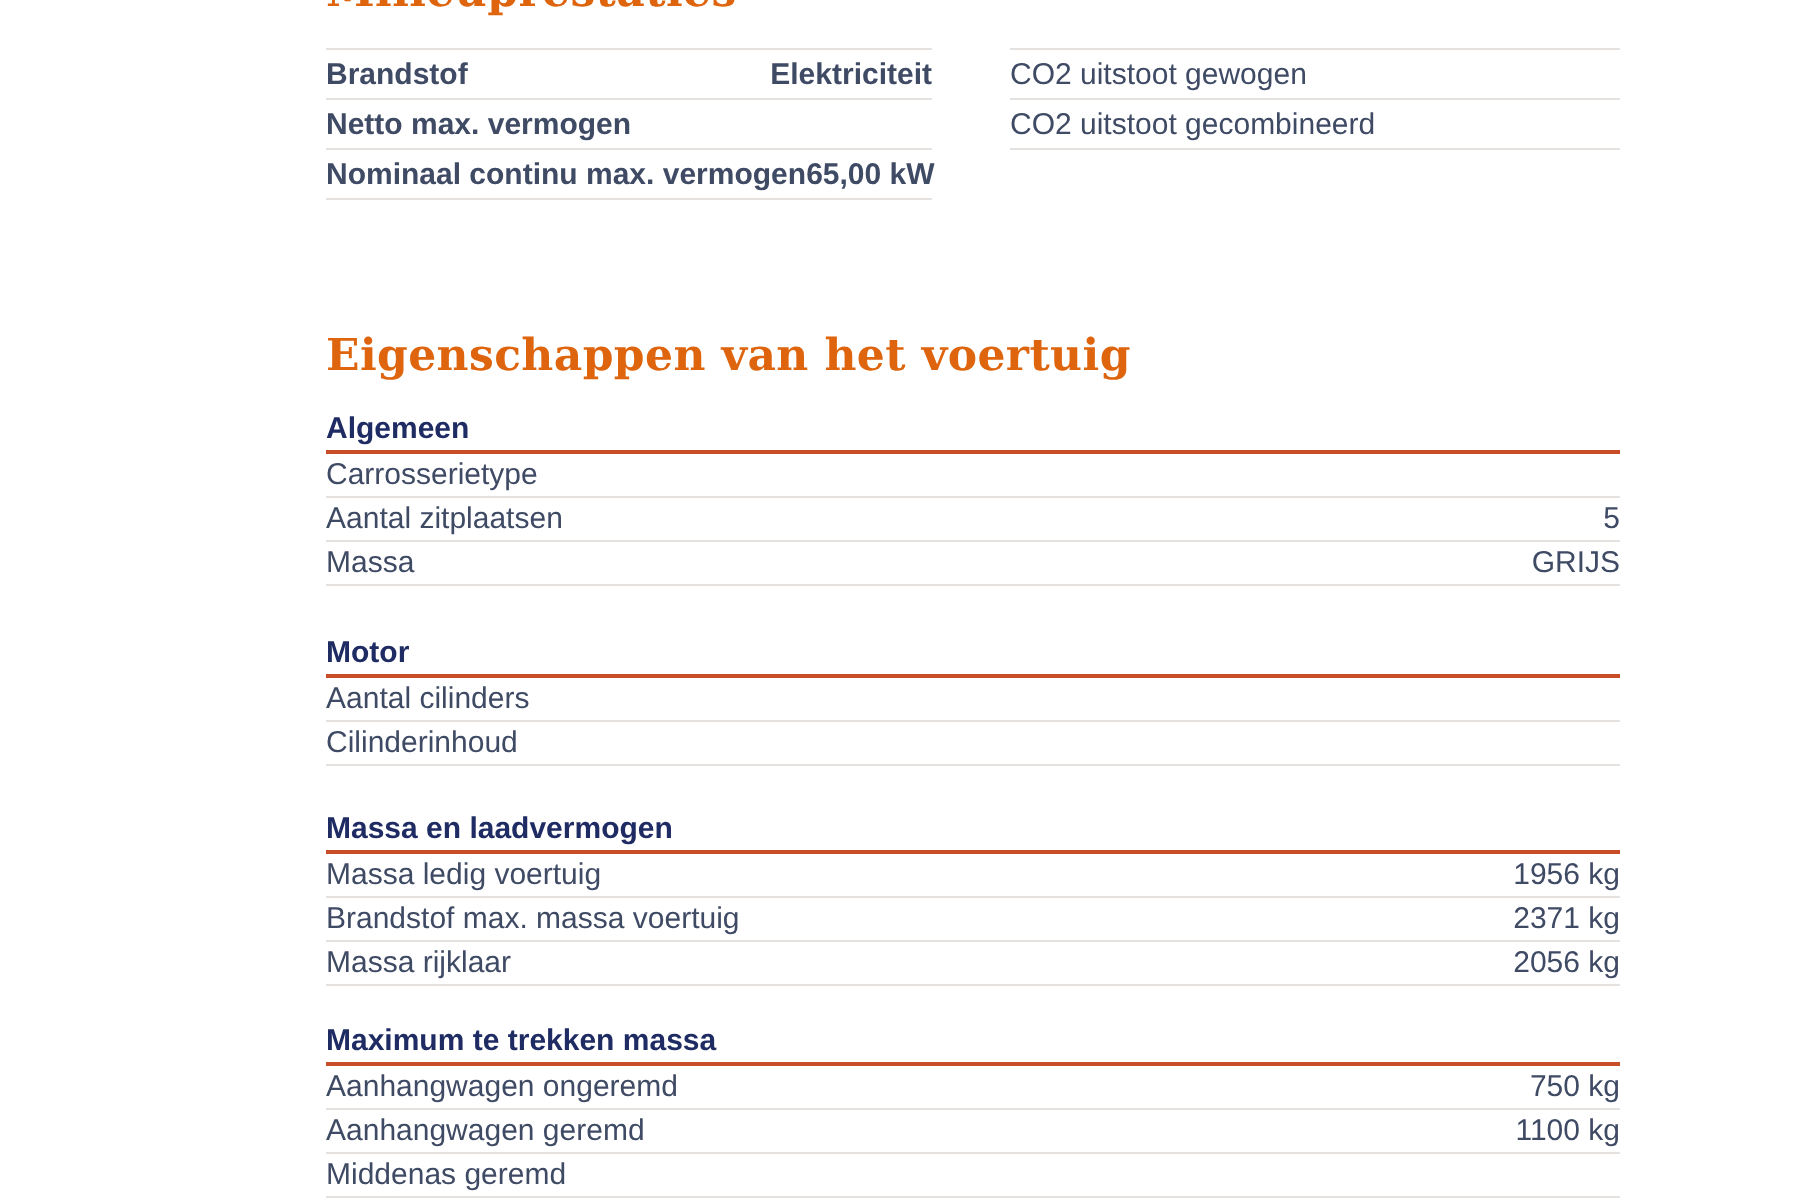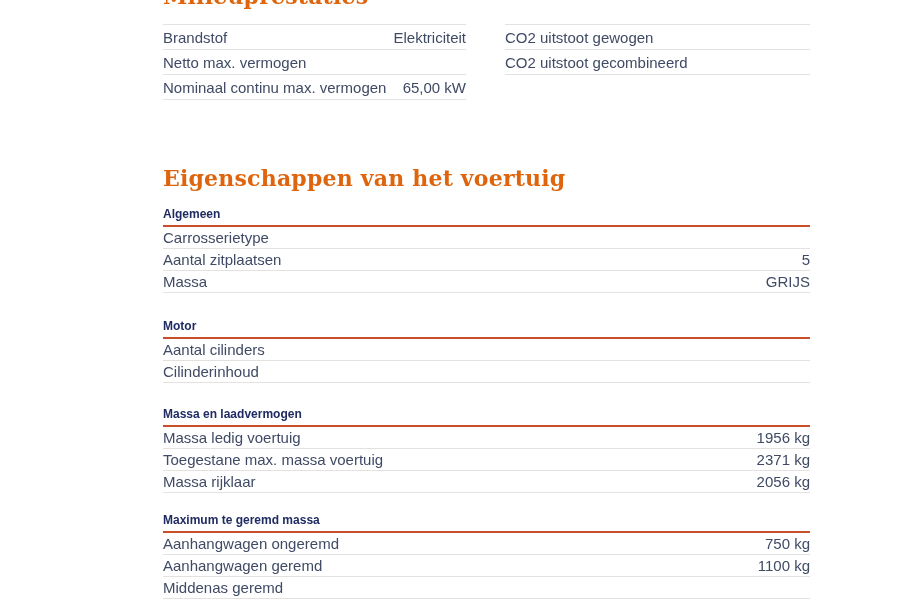--- a/index.html
+++ b/index.html
@@ -25,36 +25,36 @@
     font-size: 22px;
     line-height: 20px;
     color: #DE650D;
     letter-spacing: 0.2px;
   }
   .cat-title.clipped { margin-top: -14px; }   
   .cat-title.eig     { margin-top: 68px; }
 
   
   .sub-head {
-    font-size: 12px;
+    font-size: 15px;
     line-height: 15px;
     font-weight: bold;
     color: #1F2B63;
     margin: 0;
     padding-bottom: 3px;
     border-bottom: 2px solid #C74E26;
   }
   .sub-head.first { margin-top: 3px; }
   .mt26 { margin-top: 26px; }
   .mt24 { margin-top: 24px; }
   .mt20 { margin-top: 20px; }
 
   
   .two-col { display: flex; margin-top: 3px; }
-  .col-left  { width: 303px; }
+  .col-left  { width: 303px; font-weight: bold; }
   .col-gap   { width: 39px; }
   .col-right { flex: 1; }
   .tbl { border-top: 1px solid #E4E1DF; }
   .row {
     display: flex;
     justify-content: space-between;
     align-items: center;
     border-bottom: 1px solid #E4E1DF;
     font-size: 15px;
   }
@@ -128,30 +128,30 @@
       </div>
     </div>
 
     <h3 class="sub-head mt24">Massa en laadvermogen</h3>
     <div>
       <div class="row sub-row">
         <span class="lbl">Massa ledig voertuig</span>
         <span class="val">1956 kg</span>
       </div>
       <div class="row sub-row">
-        <span class="lbl">Toegestane max. massa voertuig</span>
+        <span class="lbl">Brandstof max. massa voertuig</span>
         <span class="val">2371 kg</span>
       </div>
       <div class="row sub-row">
         <span class="lbl">Massa rijklaar</span>
         <span class="val">2056 kg</span>
       </div>
     </div>
 
-    <h3 class="sub-head mt20">Maximum te geremd massa</h3>
+    <h3 class="sub-head mt20">Maximum te trekken massa</h3>
     <div>
       <div class="row sub-row">
         <span class="lbl">Aanhangwagen ongeremd</span>
         <span class="val">750 kg</span>
       </div>
       <div class="row sub-row">
         <span class="lbl">Aanhangwagen geremd</span>
         <span class="val">1100 kg</span>
       </div>
       <div class="row sub-row">

